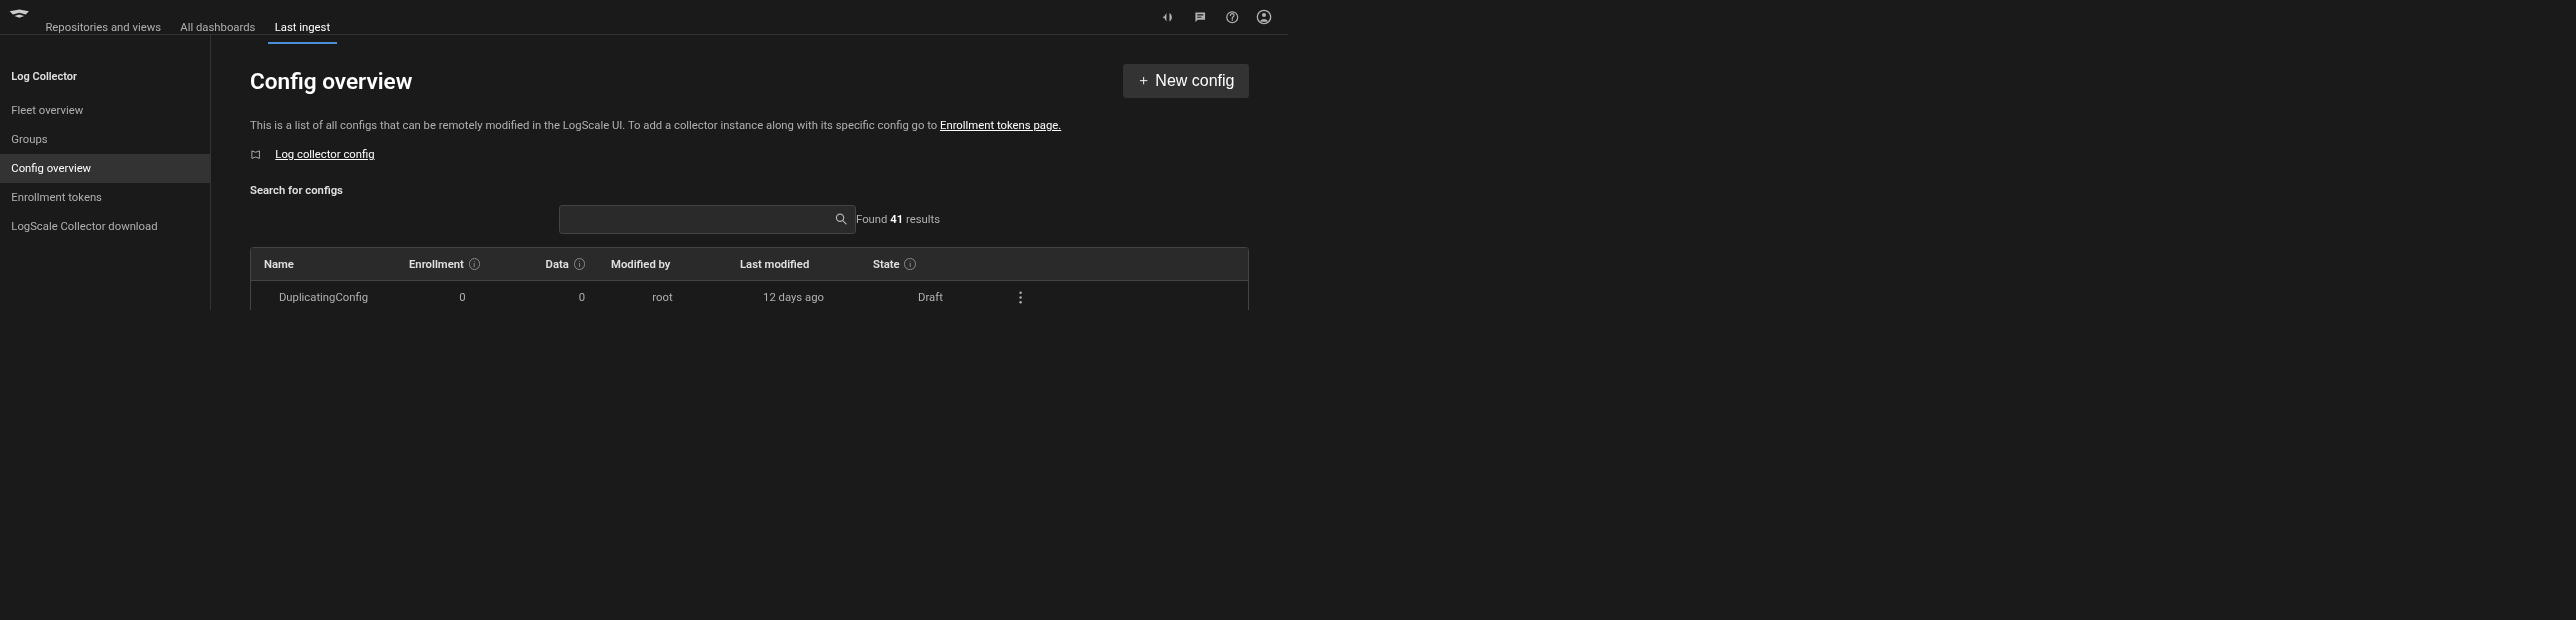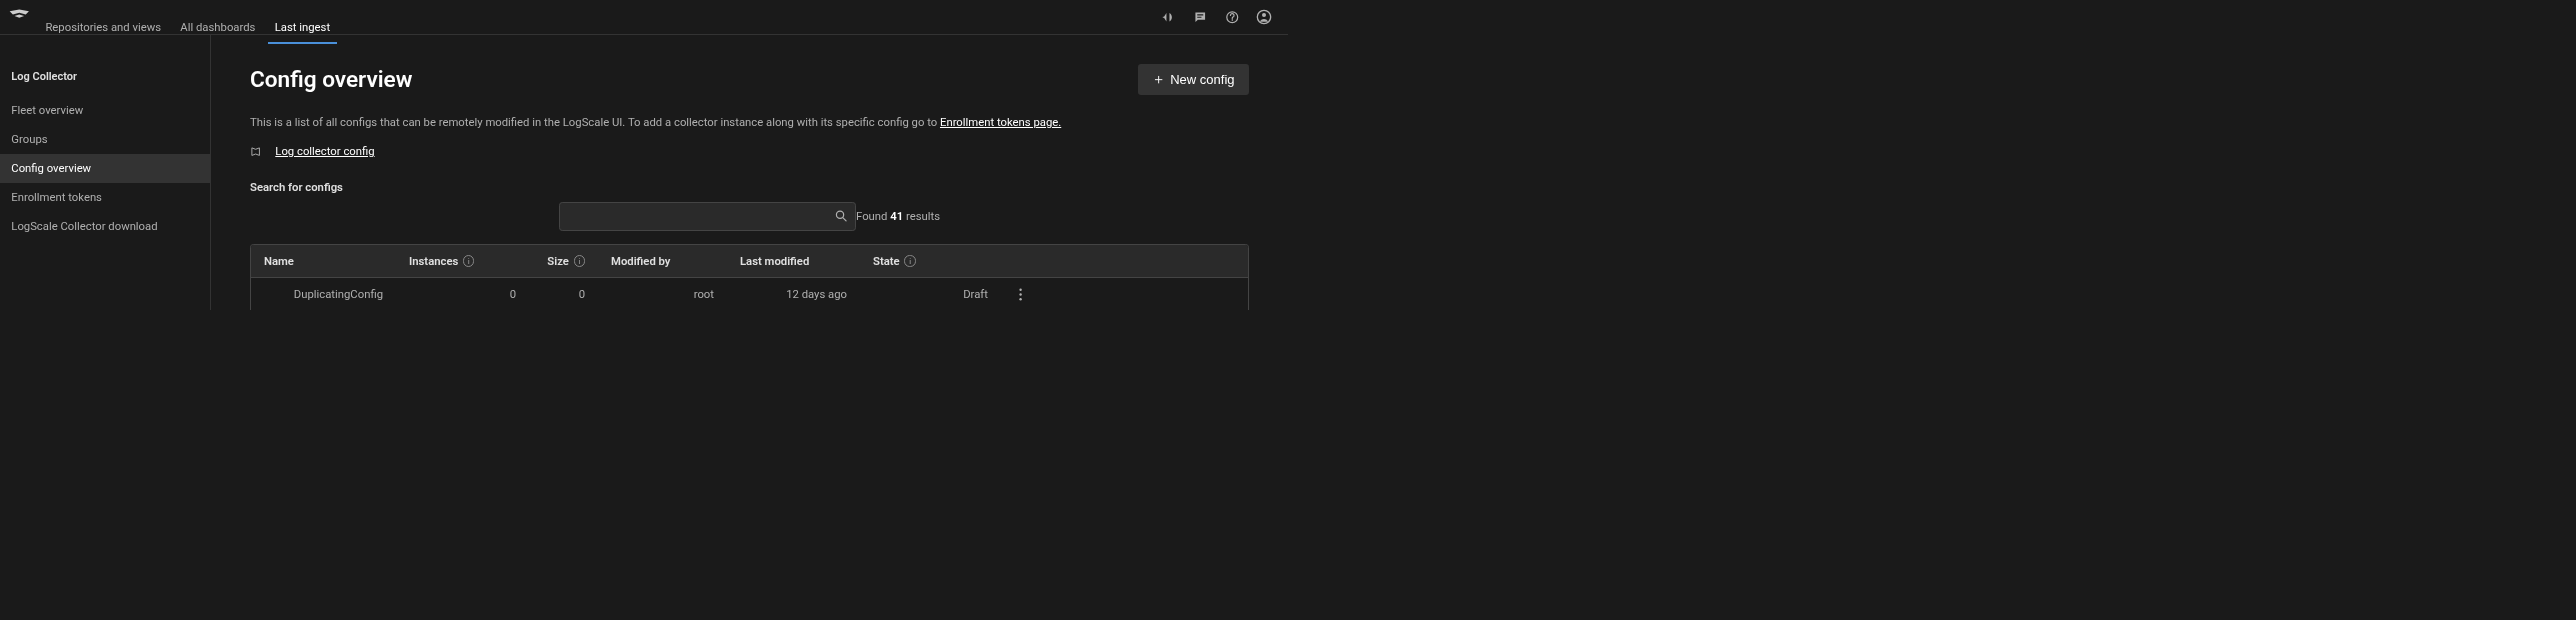--- a/index.html
+++ b/index.html
@@ -134,21 +134,21 @@
     .new-config-btn {
       background-color: #333333;
       color: #ffffff;
       border: none;
       padding: 8px 14.5px;
       border-radius: 3.2px;
       cursor: pointer;
       display: flex;
       align-items: center;
       gap: 6.4px;
-      font-size: 13px;
+      font-size: 16px;
     }
     
     .description {
       color: #b0b0b0;
       line-height: 1.6;
       margin-bottom: 13px;
     }
     
     .link {
       color: #ffffff;
@@ -234,21 +234,21 @@
       display: flex;
       border-bottom: 0.8px solid #444;
     }
     
     .table-row:last-child {
       border-bottom: none;
     }
     
     .th, .td {
       padding: 9.7px 13px;
-      text-align: right;
+      text-align: center;
     }
     
     .th {
       font-weight: 600;
       color: #e0e0e0;
       display: flex;
       align-items: center;
       gap: 4.8px;
     }
     
@@ -371,25 +371,25 @@
       </div>
       <div class="results-text">
         <span>Found </span><span class="results-count">41</span><span> results</span>
       </div>
     </div>
 
     <div class="table">
       <div class="table-header">
         <div class="th col-name">Name</div>
         <div class="th col-instances">
-          <span>Instances</span>
+          <span>Enrollment</span>
           <span class="info-icon">i</span>
         </div>
         <div class="th col-size">
-          <span>Size</span>
+          <span>Data</span>
           <span class="info-icon">i</span>
         </div>
         <div class="th col-modified-by">Modified by</div>
         <div class="th col-last-modified">Last modified</div>
         <div class="th col-state">
           <span>State</span>
           <span class="info-icon">i</span>
         </div>
         <div class="th col-actions"></div>
       </div>

